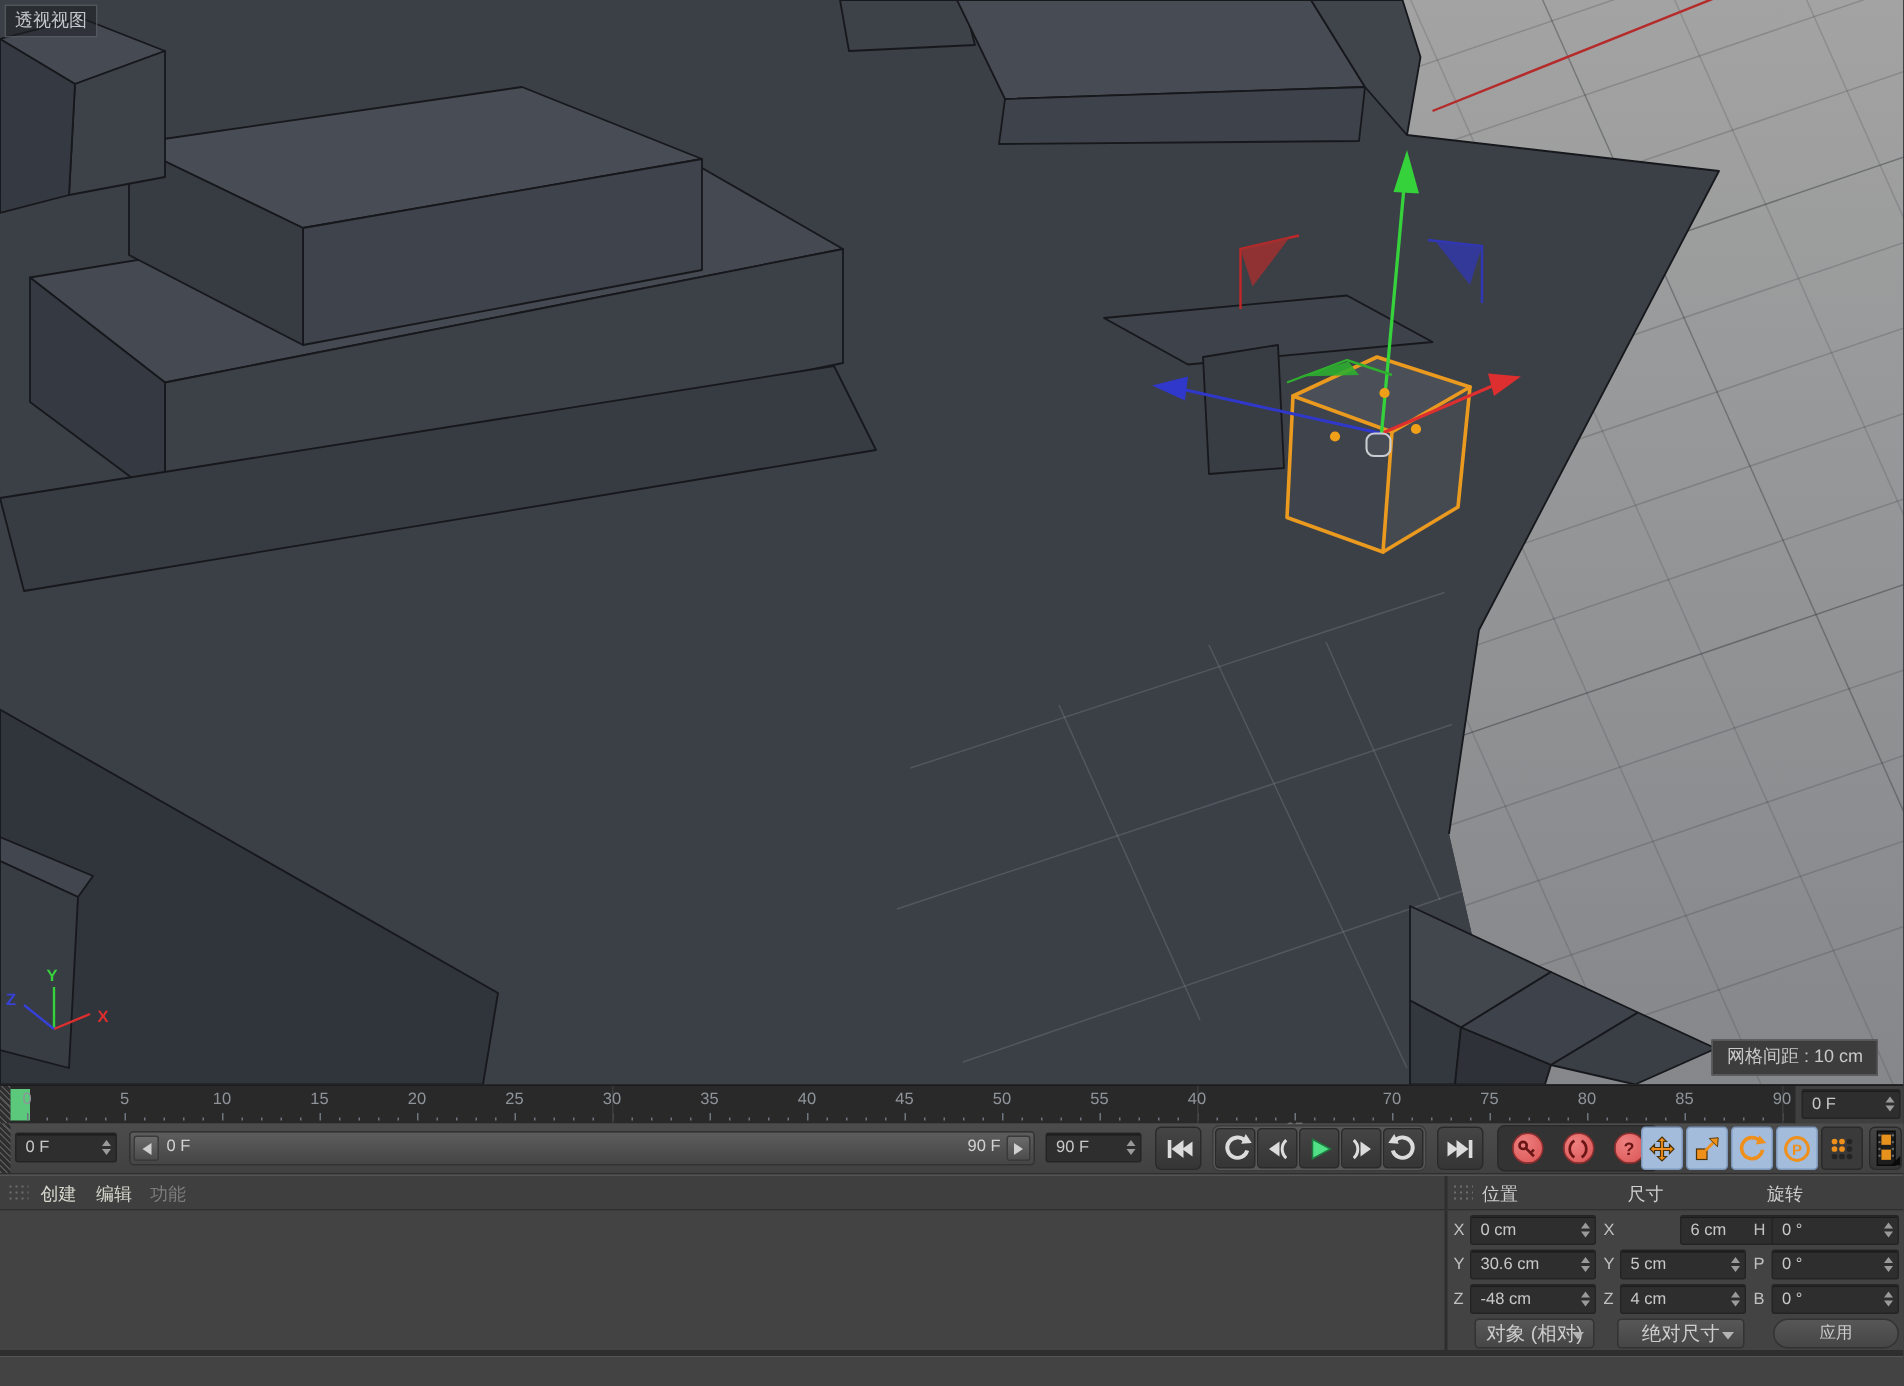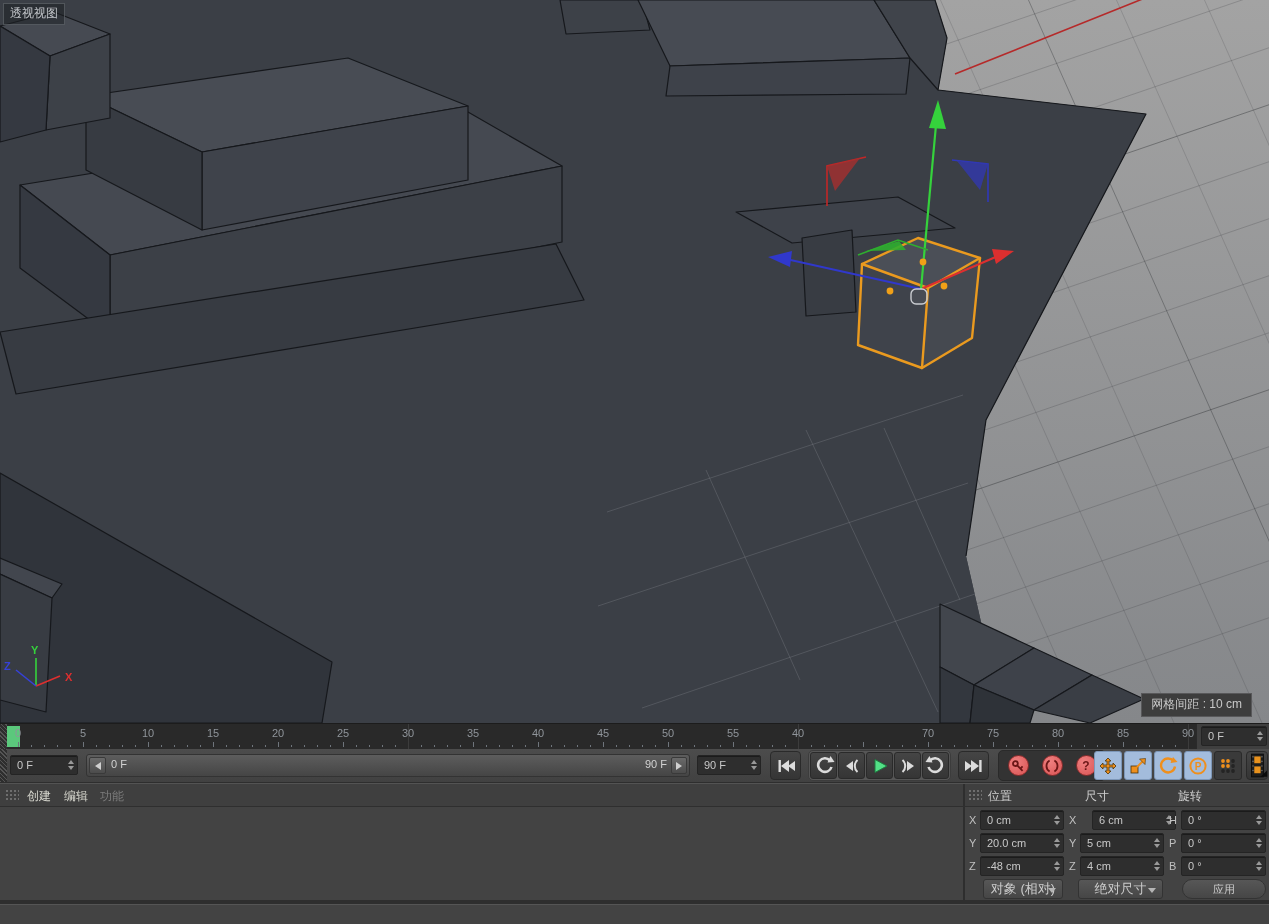--- a/index.html
+++ b/index.html
@@ -554,37 +554,37 @@
     <span class="axis-lab" style="left:969px; top:3px;">X</span>
     <div class="field" style="left:980px; top:3px; width:84px;">
       <span>0 cm</span>
       <span class="spin">
           <i class="up"></i>
           <i class="dn"></i>
         </span>
     </div>
     <span class="axis-lab" style="left:969px; top:26px;">Y</span>
     <div class="field" style="left:980px; top:26px; width:84px;">
-      <span>20.0 cm</span>
+      <span>30.6 cm</span>
       <span class="spin">
           <i class="up"></i>
           <i class="dn"></i>
         </span>
     </div>
     <span class="axis-lab" style="left:969px; top:49px;">Z</span>
     <div class="field" style="left:980px; top:49px; width:84px;">
       <span>-48 cm</span>
       <span class="spin">
           <i class="up"></i>
           <i class="dn"></i>
         </span>
     </div>
 
     <span class="axis-lab" style="left:1069px; top:3px;">X</span>
-    <div class="field" style="left:1092px; top:3px; width:84px;">
+    <div class="field" style="left:1120px; top:3px; width:84px;">
       <span>6 cm</span>
       <span class="spin">
           <i class="up"></i>
           <i class="dn"></i>
         </span>
     </div>
     <span class="axis-lab" style="left:1069px; top:26px;">Y</span>
     <div class="field" style="left:1080px; top:26px; width:84px;">
       <span>5 cm</span>
       <span class="spin">

